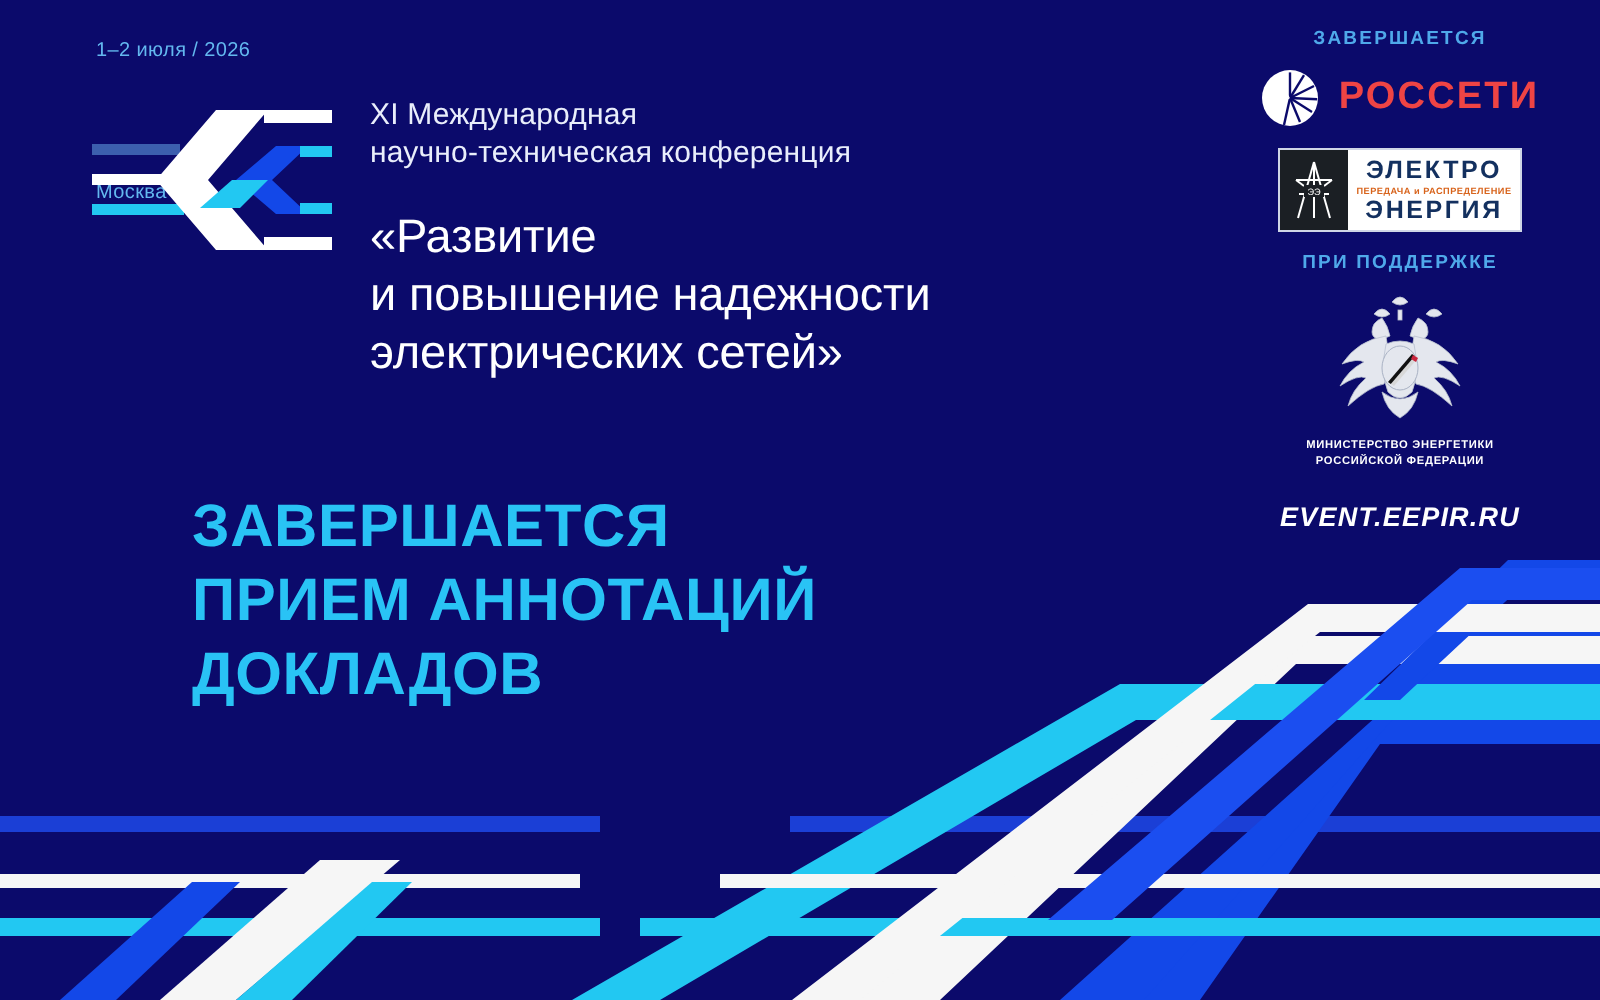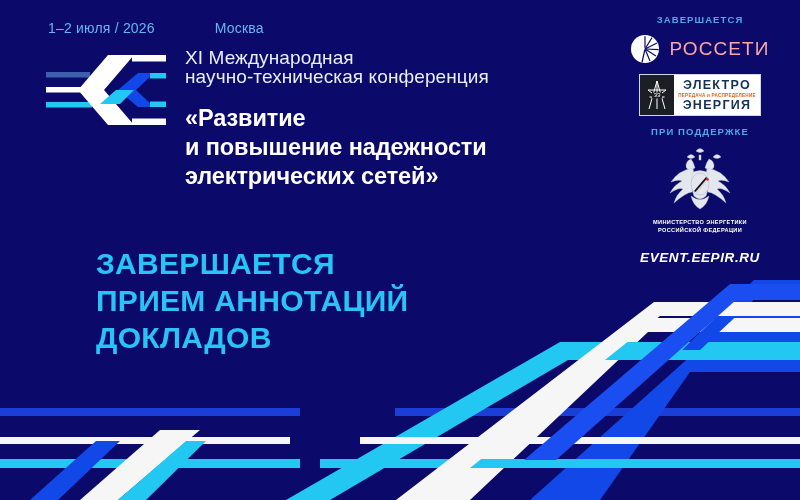--- a/index.html
+++ b/index.html
@@ -29,54 +29,55 @@
     pointer-events: none;
   }
   
   .meta-row {
     position: absolute;
     left: 48px;
     top: 20px;
     display: flex;
     align-items: baseline;
     gap: 60px;
-    font-size: 14px;
+    font-size: 10px;
     letter-spacing: 0.2px;
     color: #63b8ef;
+    flex-direction: column;
   }
   .meta-city { color: #63b8ef; }
 
   
   .conf-mark {
     position: absolute;
     left: 46px;
     top: 52px;
     width: 120px;
     height: 90px;
   }
 
   
   .headline-block {
     position: absolute;
     left: 185px;
     top: 48px;
     width: 400px;
   }
   .kicker {
-    font-size: 19px;
+    font-size: 15px;
     line-height: 19px;
     font-weight: 400;
     color: #e9eefb;
     letter-spacing: 0.1px;
   }
   .title {
     margin-top: 18px;
     font-size: 23.5px;
     line-height: 29px;
-    font-weight: bold;
+    font-weight: normal;
     color: #ffffff;
     letter-spacing: -0.1px;
   }
 
   
   .announce {
     position: absolute;
     left: 48px;
     top: 245px;
     font-size: 30px;
@@ -107,23 +108,23 @@
   
   .rosseti {
     display: flex;
     align-items: center;
     justify-content: center;
     gap: 9px;
     margin-bottom: 10px;
   }
   .rosseti-word {
     font-size: 19px;
-    font-weight: normal;
+    font-weight: bold;
     letter-spacing: 1.1px;
-    color: #fca5a5;
+    color: #ef4444;
     text-align: center;
   }
 
   
   .ee-plate {
     width: 122px;
     height: 42px;
     margin: 0 auto;
     background: #ffffff;
     border: 1px solid #cfd6e6;

